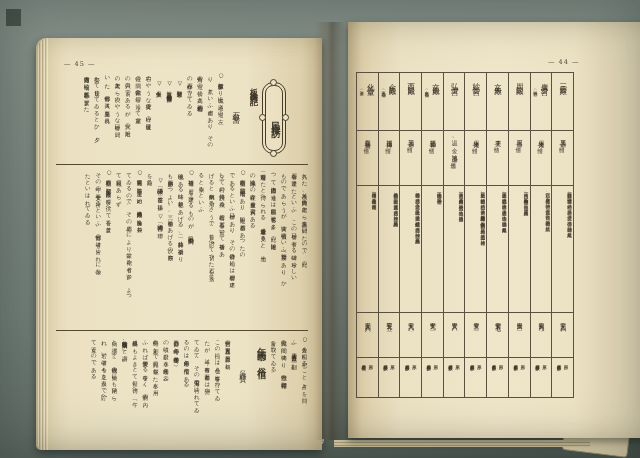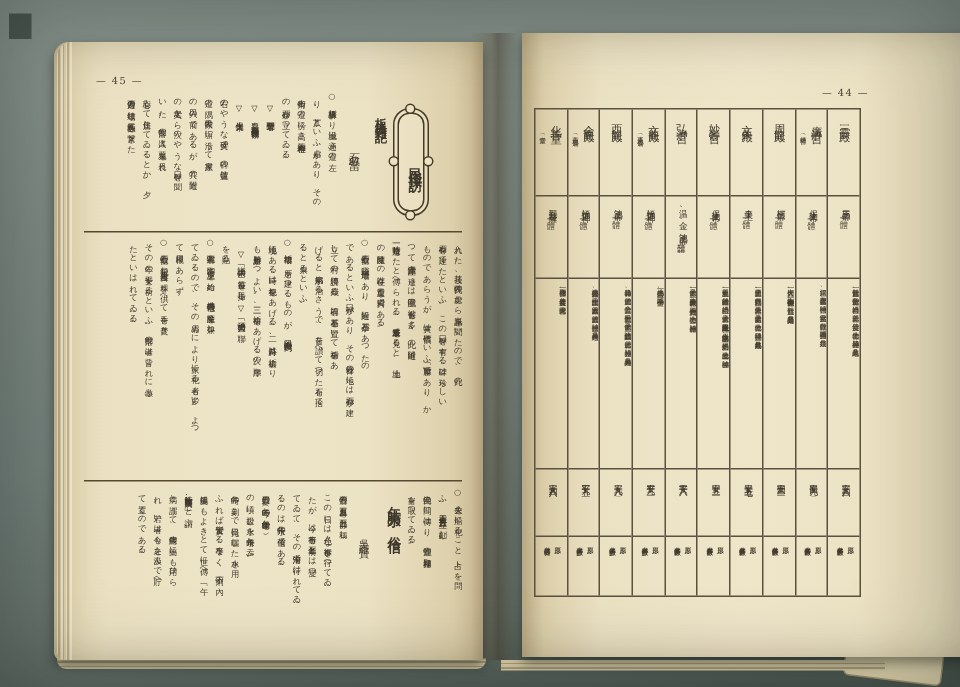--- a/index.html
+++ b/index.html
@@ -29,21 +29,21 @@
   .e2{left:560px;top:7px;width:8px;height:407px;transform:rotate(.4deg);}
   .e3{left:569px;top:14px;width:6px;height:398px;transform:rotate(.8deg);}
   .corner-fan{position:absolute;left:528px;top:388px;width:64px;height:42px;
         background:#e0d4ae;border:1px solid #a3946d;transform:rotate(7deg);border-radius:4px;}
   .bottom-edge-left{position:absolute;left:2px;top:417px;width:286px;height:7px;
         background:repeating-linear-gradient(180deg,#dccfa9 0 2px,#b4a67f 2px 3px);border-radius:0 0 6px 6px;}
   .bottom-edge-right{position:absolute;left:298px;top:418px;width:256px;height:7px;
         background:repeating-linear-gradient(180deg,#dccfa9 0 2px,#b0a27b 2px 3px);}
 
   .page{position:absolute;box-shadow:0 4px 8px rgba(10,15,12,.45), inset 0 0 22px rgba(125,100,60,.22);}
-  .page-left{left:0;top:6px;width:286px;height:412px;border-radius:10px 0 0 5px;
+  .page-left{left:0;top:16px;width:286px;height:412px;border-radius:10px 0 0 5px;
     background:linear-gradient(90deg,#cbbd98 0,#e2d6b2 10px,#ebe1c2 34px,#ede3c6 120px,#ece2c4 210px,#ddd0ab 266px,#c9ba94 286px);}
   .page-left::before{content:"";position:absolute;left:2px;top:0;width:10px;height:100%;
     background:repeating-linear-gradient(90deg,rgba(255,250,230,.5) 0 1px,rgba(120,100,60,.25) 1px 2px, rgba(230,218,180,.4) 2px 3px);
     border-radius:10px 0 0 5px;}
   .page-right{left:312px;top:0;width:254px;height:416px;
     background:linear-gradient(90deg,#bfb08a 0,#ddd0ab 14px,#ebe1c3 52px,#efe5c9 150px,#ece2c4 226px,#e6dbba 254px);padding-left:48px;}
   .gutter{position:absolute;left:278px;top:0;width:30px;height:418px;pointer-events:none;
     background:linear-gradient(90deg,rgba(110,85,50,0) 0,rgba(100,75,45,.28) 45%,rgba(60,45,25,.38) 60%,rgba(110,85,50,.05) 100%);}
 
   .pageno{position:absolute;font-size:6.5px;letter-spacing:1px;color:#4a4133;}

